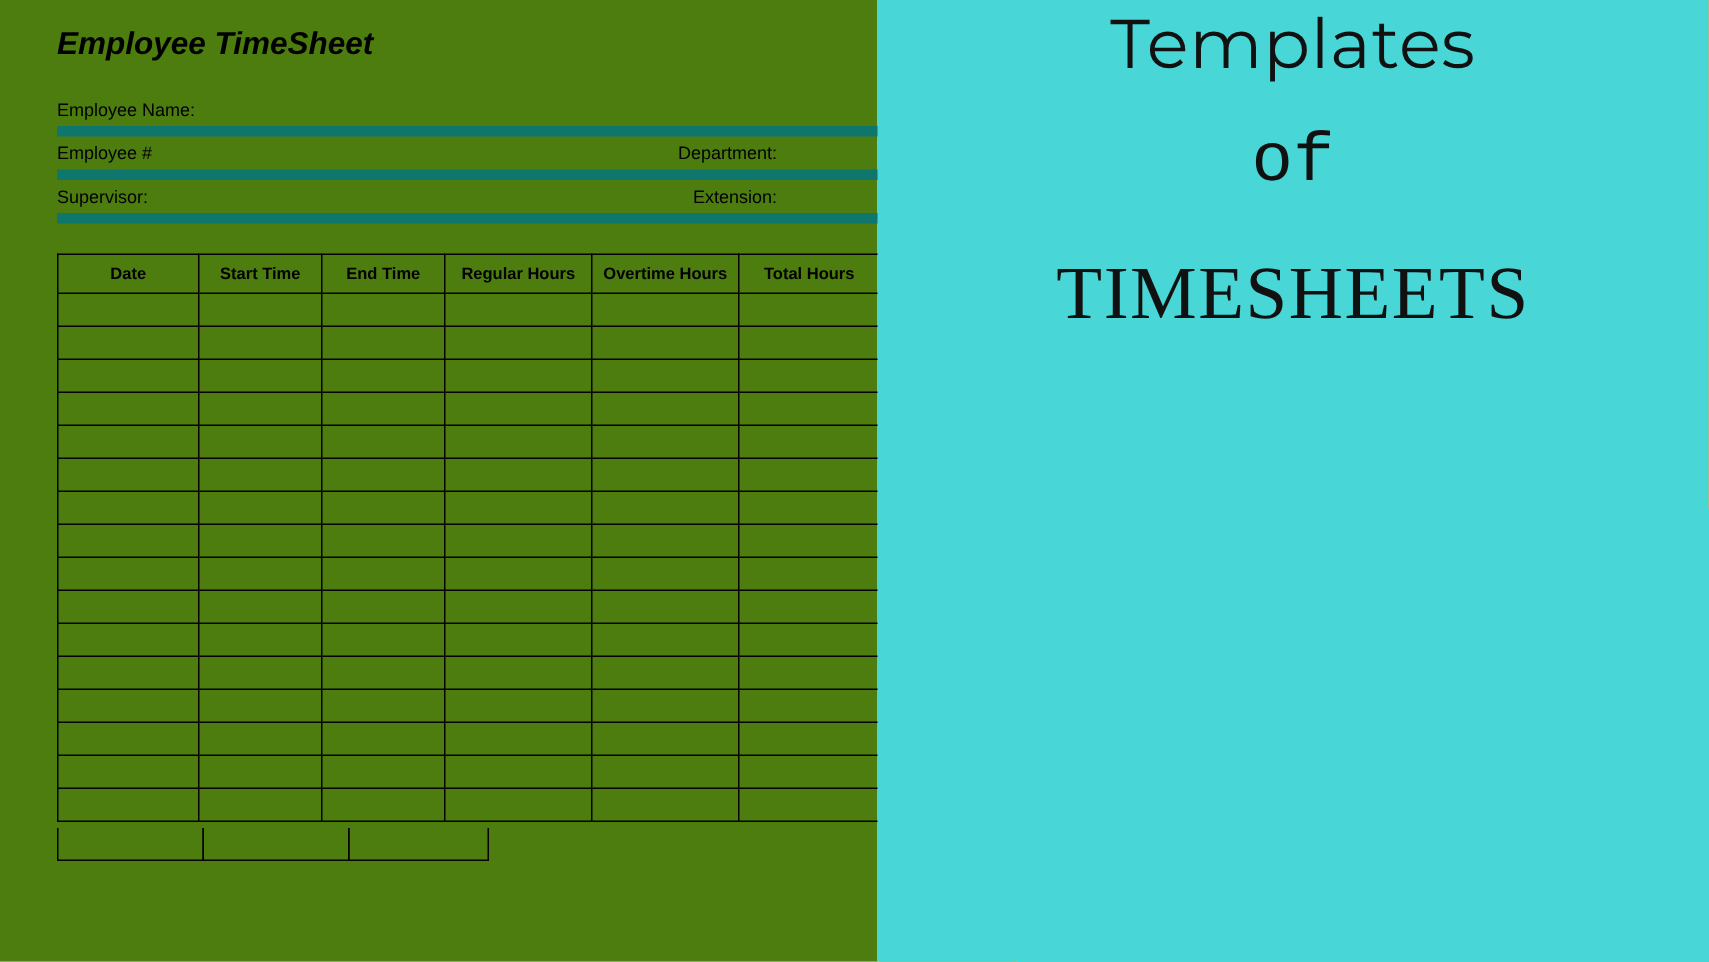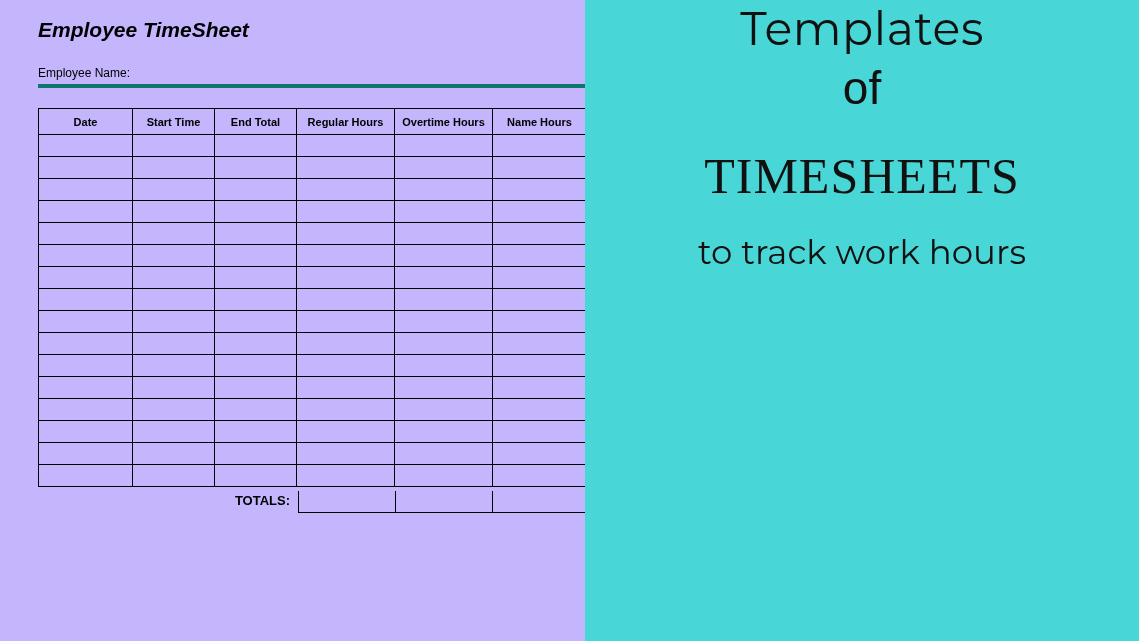--- a/index.html
+++ b/index.html
@@ -10,36 +10,36 @@
     font-family: Arial, Helvetica, sans-serif;
     background: #fff;
     position: relative;
     color: #000;
   }
   .left-panel {
     position: absolute;
     left: 0; top: 0;
     width: 585px;
     height: 641px;
-    background: #c4b5fd;
+    background: #4d7c0f;
     padding: 18px 0 0 38px;
   }
   .form-title {
     font-weight: bold;
     font-style: italic;
     font-size: 21px;
     margin-bottom: 20px;
   }
   .meta {
     font-size: 12px;
     width: 560px;
   }
   .meta-row {
     display: flex;
-    border-bottom: 4px solid #0f766e;
+    border-bottom: 7px solid #0f766e;
     padding: 4px 0 4px 0;
   }
   .meta-label { flex: 0 0 auto; }
   .meta-spacer { flex: 1; }
   .meta-right { flex: 0 0 auto; padding-right: 80px; }
 
   .grid {
     margin-top: 20px;
     border-collapse: collapse;
     width: 548px;
@@ -106,24 +106,24 @@
     justify-content: flex-start;
     color: #111;
   }
   .rp-line1 {
     font-family: "Segoe UI", "Montserrat", Arial, sans-serif;
     font-size: 46px;
     font-weight: 400;
     letter-spacing: 0.5px;
   }
   .rp-line2 {
-    font-family: Liberation Sans, sans-serif;
+    font-family: Liberation Mono, monospace;
     font-size: 46px;
     font-weight: 400;
-    margin-top: 4px;
+    margin-top: 25px;
   }
   .rp-line3 {
     font-family: Georgia, "Times New Roman", serif;
     font-size: 50px;
     letter-spacing: 1px;
     margin-top: 32px;
   }
   .rp-line4 {
     font-family: "Segoe UI", "Montserrat", Arial, sans-serif;
     font-size: 34px;
@@ -135,31 +135,41 @@
 <body>
 
 <div class="left-panel">
   <div class="form-title">Employee TimeSheet</div>
 
   <div class="meta">
     <div class="meta-row">
       <span class="meta-label">Employee Name:</span>
       <span class="meta-spacer"></span>
     </div>
+    <div class="meta-row">
+      <span class="meta-label">Employee #</span>
+      <span class="meta-spacer"></span>
+      <span class="meta-right">Department:</span>
+    </div>
+    <div class="meta-row">
+      <span class="meta-label">Supervisor:</span>
+      <span class="meta-spacer"></span>
+      <span class="meta-right">Extension:</span>
+    </div>
   </div>
 
   <table class="grid">
     <thead>
       <tr>
         <th class="col-date">Date</th>
         <th class="col-st">Start Time</th>
-        <th class="col-et">End Total</th>
+        <th class="col-et">End Time</th>
         <th class="col-rh">Regular Hours</th>
         <th class="col-ot">Overtime Hours</th>
-        <th class="col-th">Name Hours</th>
+        <th class="col-th">Total Hours</th>
       </tr>
     </thead>
     <tbody id="grid-body">
         <tr>
           <td></td>
           <td></td>
           <td></td>
           <td></td>
           <td></td>
           <td></td>
@@ -281,28 +291,26 @@
           <td></td>
           <td></td>
           <td></td>
           <td></td>
           <td></td>
         </tr>
       </tbody>
   </table>
 
   <div class="totals-row">
-    <div class="totals-label">TOTALS:</div>
     <div class="totals-cells">
       <div class="c-rh"></div>
       <div class="c-ot"></div>
       <div class="c-th"></div>
     </div>
   </div>
 
 </div>
 
 <div class="right-panel">
   <div class="rp-line1">Templates</div>
   <div class="rp-line2">of</div>
   <div class="rp-line3">TIMESHEETS</div>
-  <div class="rp-line4">to track work hours</div>
 </div>
 
 </body></html>

